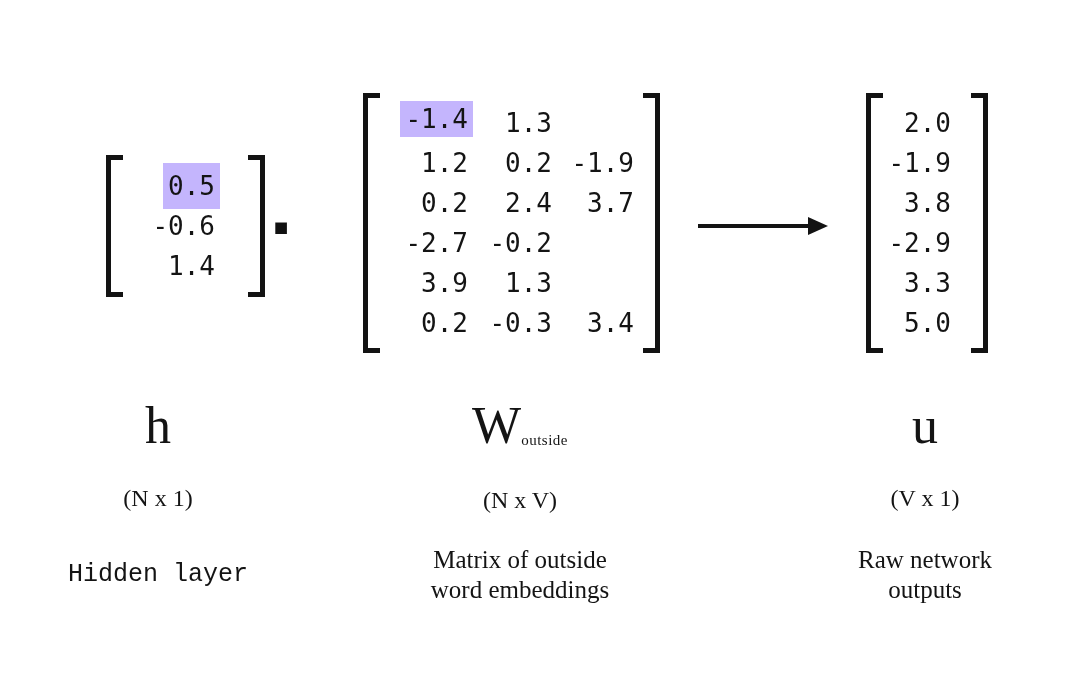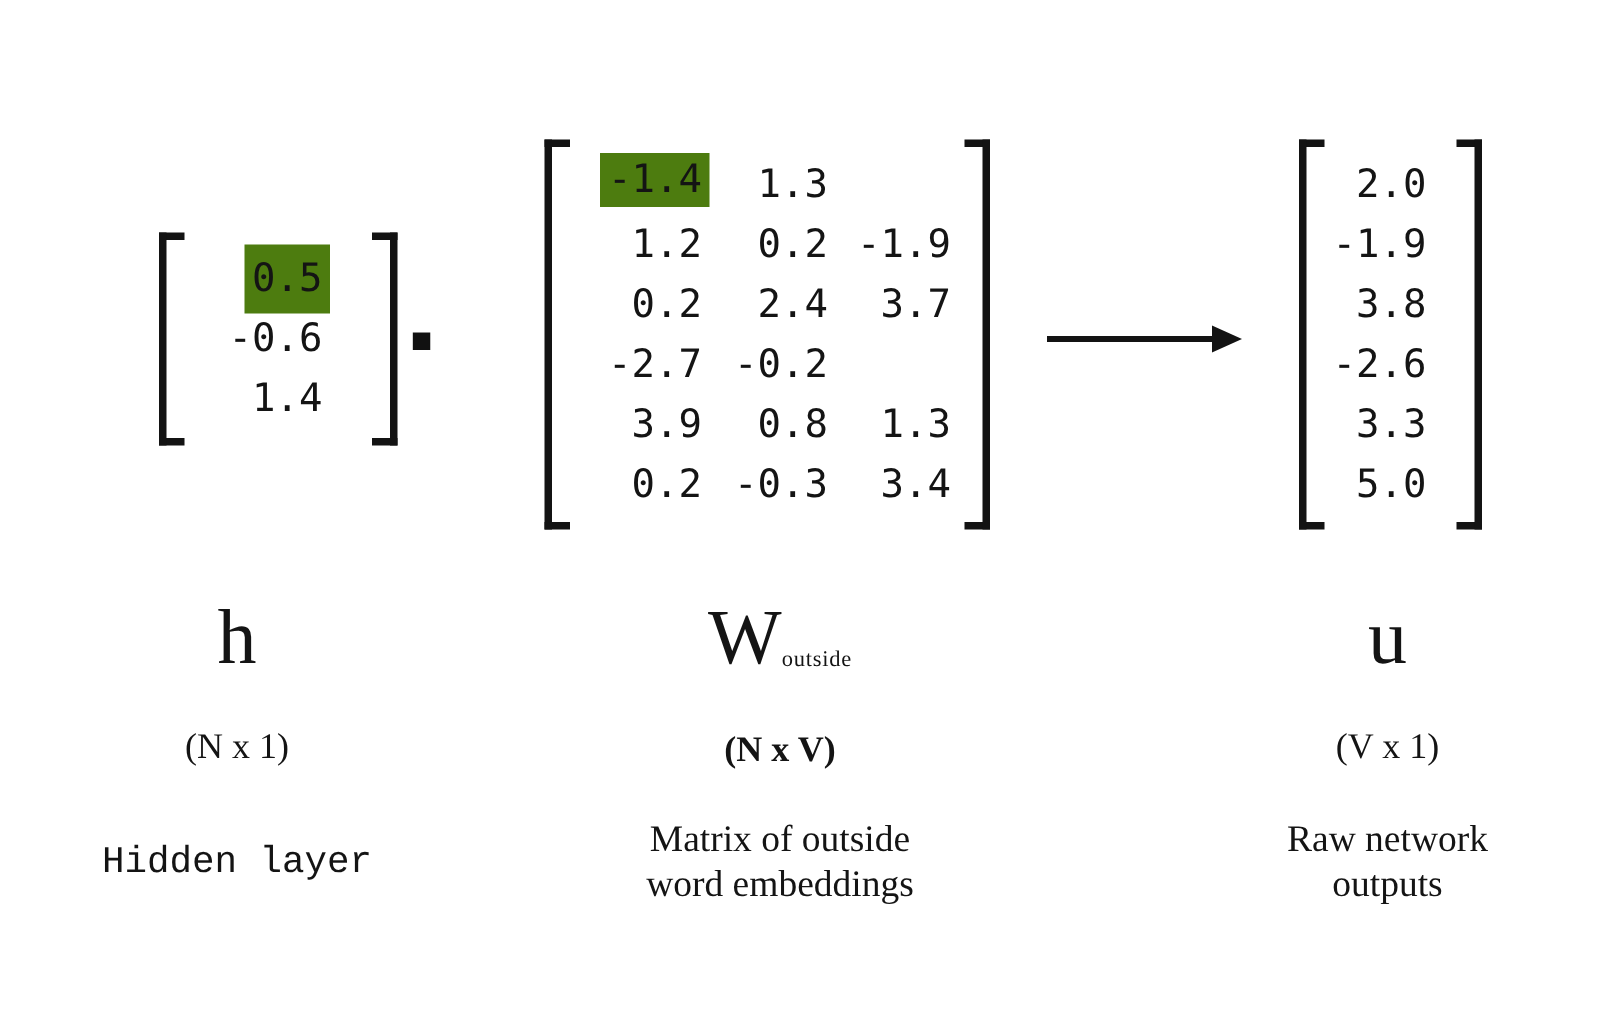--- a/index.html
+++ b/index.html
@@ -11,21 +11,21 @@
   .stage { position:absolute; inset:0; }
 
   
   .mbox { position:absolute; display:flex; align-items:stretch; }
   .bk { flex:0 0 auto; }
   .bk.l { width:17px; border-left:5px solid #131313; border-top:5px solid #131313; border-bottom:5px solid #131313; }
   .bk.r { width:17px; border-right:5px solid #131313; border-top:5px solid #131313; border-bottom:5px solid #131313; }
   .vals { display:flex; flex-direction:column; justify-content:center; }
   .vrow { height:40px; line-height:40px; display:flex; justify-content:flex-end; }
   .num { font-size:26px; font-weight:500; letter-spacing:0; white-space:pre; }
-  .hl { background:#4d7c0f; padding:3px 5px; margin:-3px -5px; }
+  .hl { background:#c4b5fd; padding:3px 5px; margin:-3px -5px; }
 
   
   #hbox { left:106px; top:155px; height:142px;gap:26px; }
   #hbox .vals { width:60px; margin:0 7px 0 6px; }
 
   
   #opdot { position:absolute; left:266px; top:206px; width:30px; height:40px;
            font-size:30px; line-height:40px; text-align:center; color:#111; }
 
   
@@ -50,21 +50,21 @@
   .sym { font-size:52px; line-height:56px; }
   .sub { font-size:15px; position:relative; top:2px; letter-spacing:0.5px; }
   .dims { font-size:24px; line-height:28px; }
   .caption { font-size:25px; line-height:30px; }
 
   #sym-h   { left:60px;  top:398px; width:196px; }
   #dims-h  { left:60px;  top:484px; width:196px; }
   #cap-h   { left:30px;  top:560px; width:256px;font-family:Liberation Mono, monospace; }
 
   #sym-w   { left:390px; top:398px; width:260px; }
-  #dims-w  { left:390px; top:486px; width:260px;font-weight:bold; }
+  #dims-w  { left:390px; top:486px; width:260px; }
   #cap-w   { left:370px; top:545px; width:300px; }
 
   #sym-u   { left:830px; top:398px; width:190px; }
   #dims-u  { left:830px; top:484px; width:190px; }
   #cap-u   { left:800px; top:545px; width:250px; }
 </style>
 </head>
 <body>
 
 <div class="stage">
@@ -103,21 +103,20 @@
         <span class="mcell num">0.2</span>
         <span class="mcell num">2.4</span>
         <span class="mcell num">3.7</span>
       </div>
       <div class="mrow">
         <span class="mcell num">-2.7</span>
         <span class="mcell num">-0.2</span>
       </div>
       <div class="mrow">
         <span class="mcell num">3.9</span>
-        <span class="mcell num">0.8</span>
         <span class="mcell num">1.3</span>
       </div>
       <div class="mrow">
         <span class="mcell num">0.2</span>
         <span class="mcell num">-0.3</span>
         <span class="mcell num">3.4</span>
       </div>
     </div>
     <div class="bk r"></div>
   </div>
@@ -133,21 +132,21 @@
       <div class="vrow">
           <span class="num">2.0</span>
         </div>
       <div class="vrow">
           <span class="num">-1.9</span>
         </div>
       <div class="vrow">
           <span class="num">3.8</span>
         </div>
       <div class="vrow">
-          <span class="num">-2.6</span>
+          <span class="num">-2.9</span>
         </div>
       <div class="vrow">
           <span class="num">3.3</span>
         </div>
       <div class="vrow">
           <span class="num">5.0</span>
         </div>
     </div>
     <div class="bk r"></div>
   </div>

